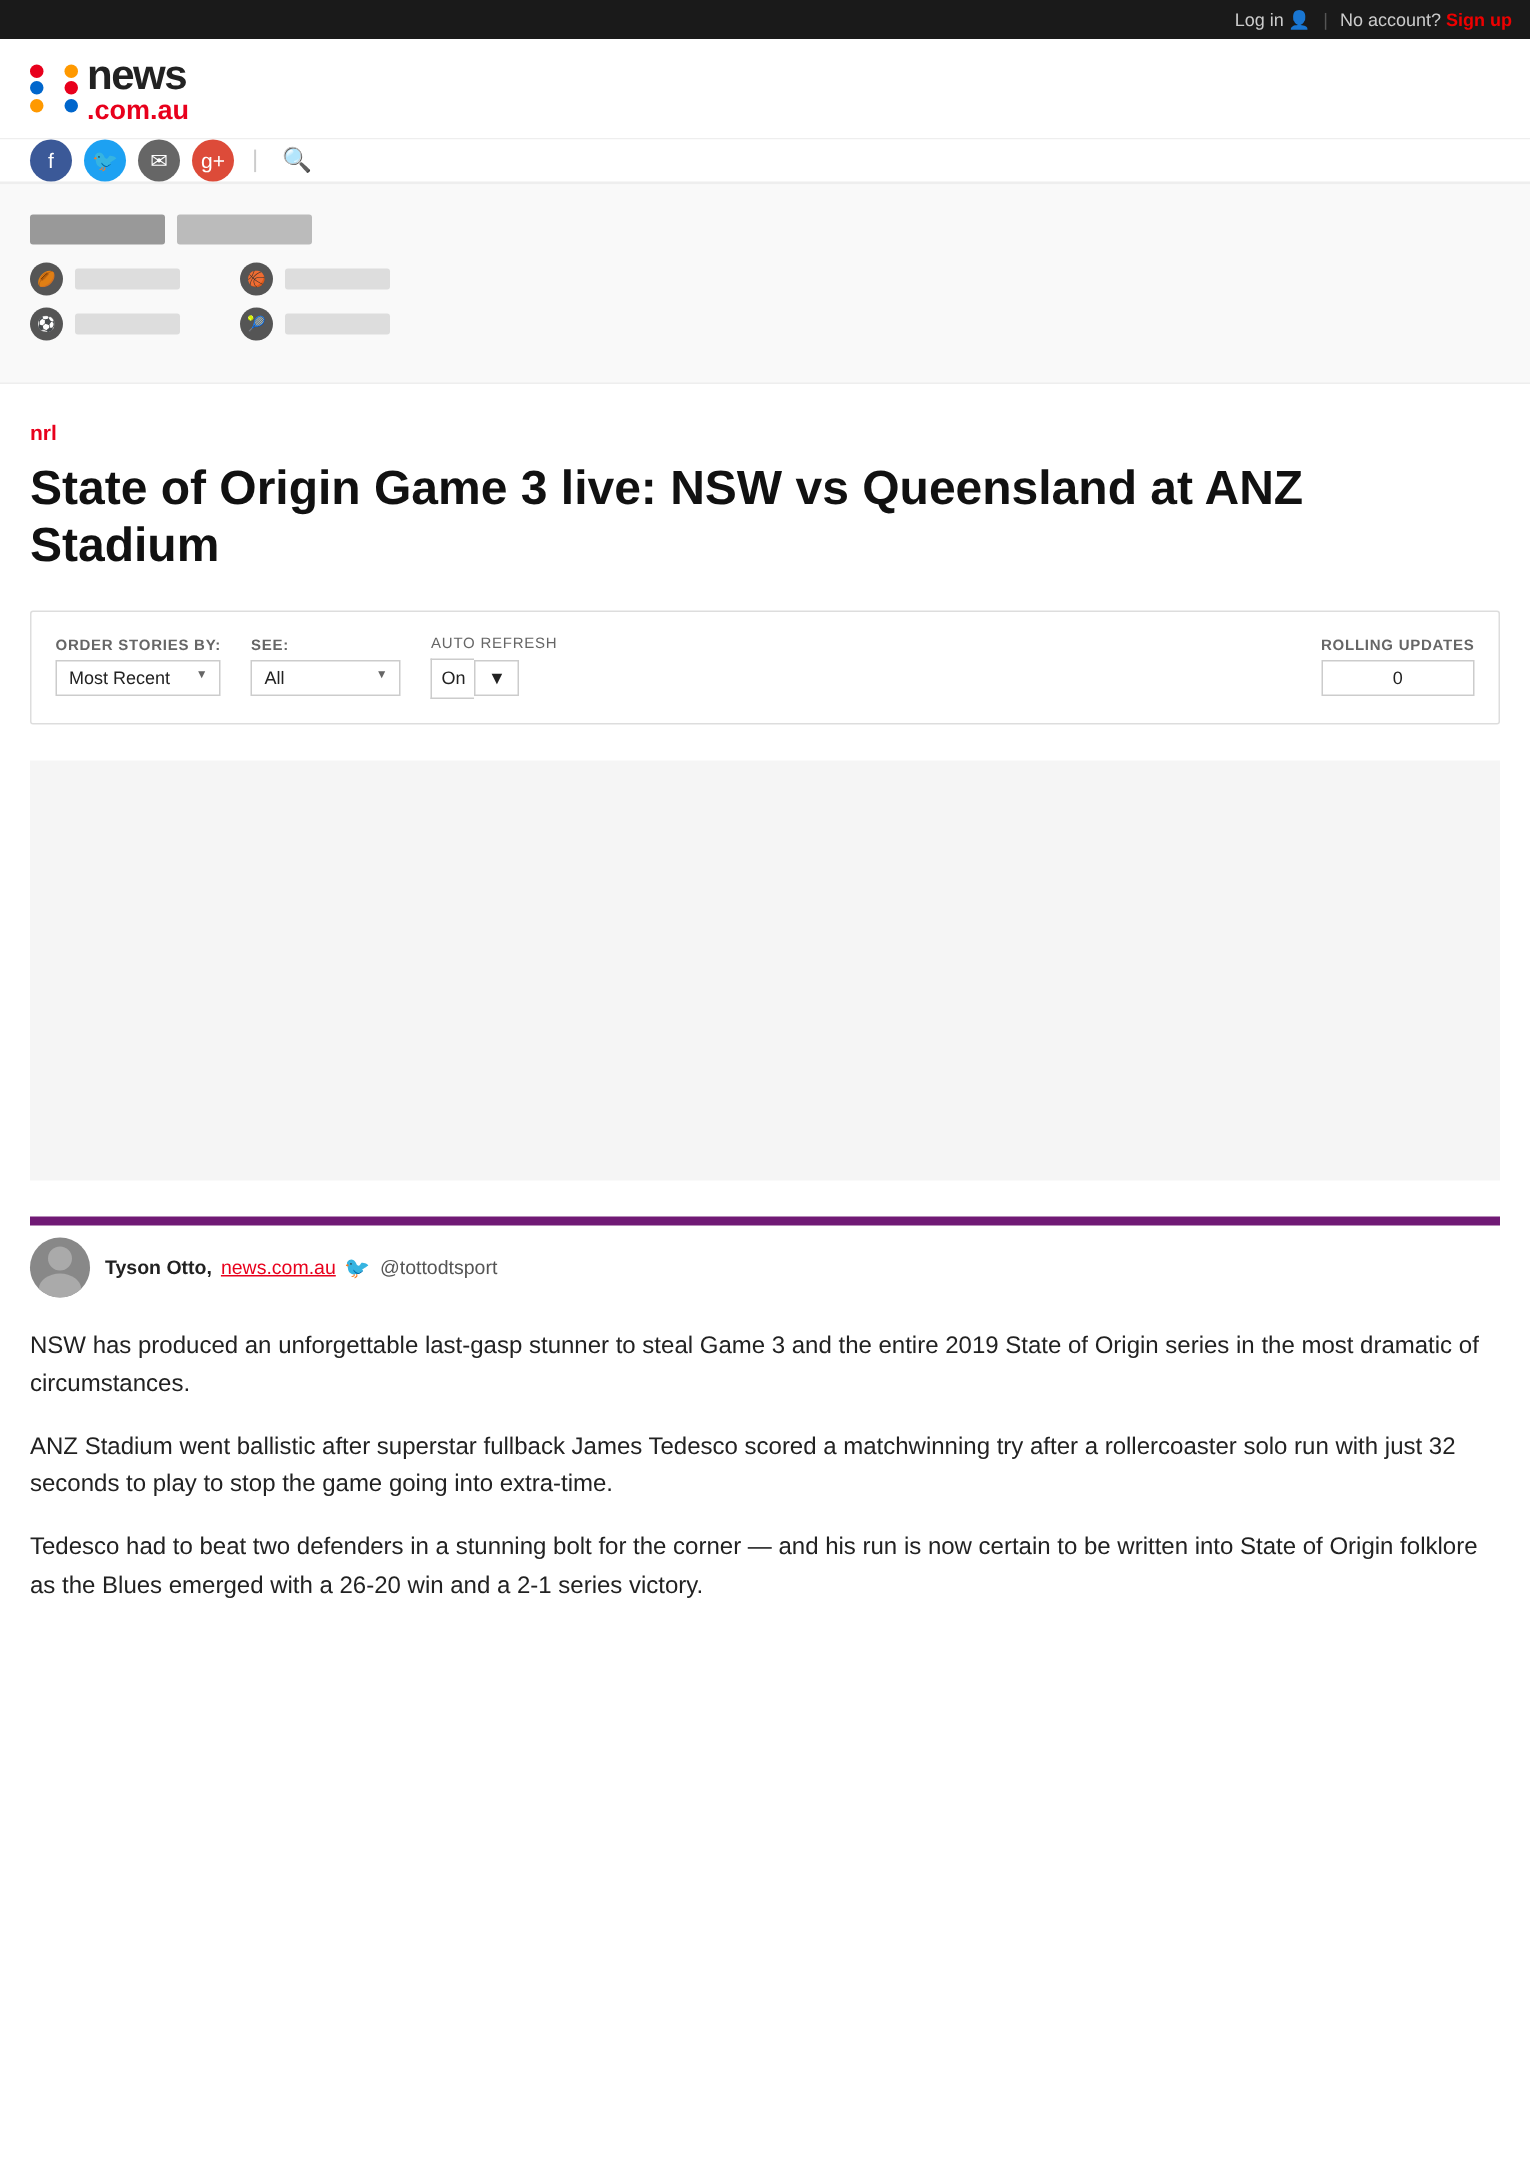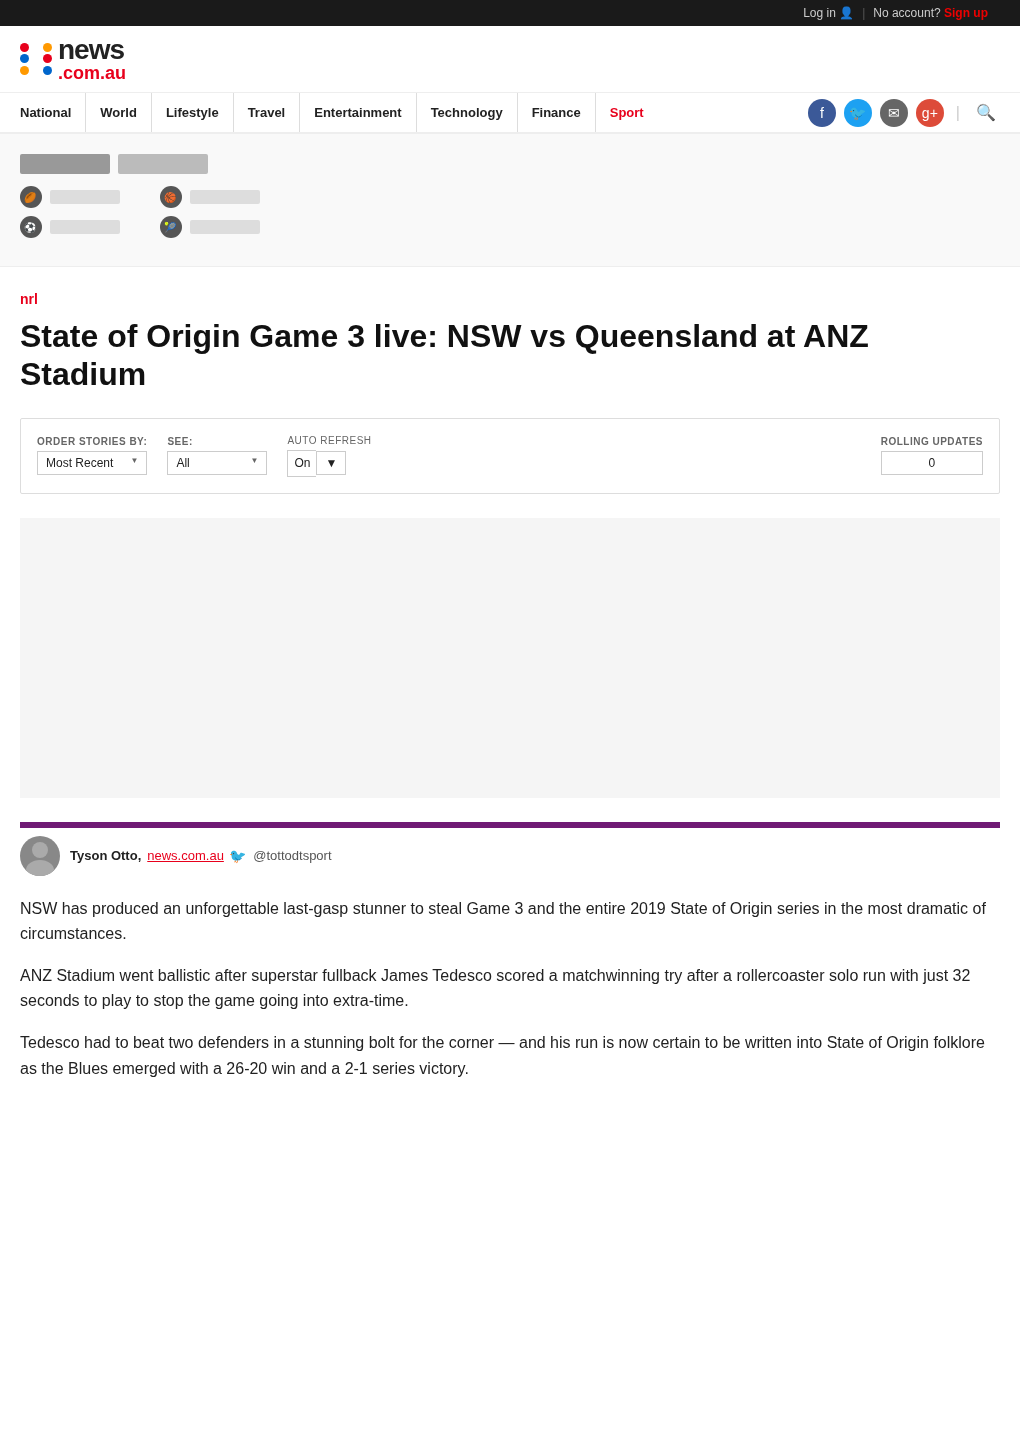--- a/index.html
+++ b/index.html
@@ -4,21 +4,21 @@
   <style>
     * { margin: 0; padding: 0; box-sizing: border-box; }
     body { font-family: Arial, sans-serif; background: #fff; color: #222; width: 1020px; }
 
     
     .top-bar {
       background: #1a1a1a;
       display: flex;
       justify-content: flex-end;
       align-items: center;
-      padding: 6px 32px;
+      padding: 6px 12px;
       font-size: 12px;
       color: #ccc;
     }
     .top-bar a { color: #ccc; text-decoration: none; }
     .top-bar .pipe { margin: 0 8px; color: #555; }
     .top-bar .signup { color: #e00; font-weight: bold; }
 
     
     .header {
       display: flex;
@@ -343,30 +343,20 @@
       <div class="dot dot-blue"></div>
     </div>
     <div class="logo-text">
       <span class="logo-news">news</span>
       <span class="logo-comau">.com.au</span>
     </div>
   </div>
 </div>
 
 <nav class="nav">
-  <div class="nav-items">
-    <a class="nav-item" href="#">National</a>
-    <a class="nav-item" href="#">World</a>
-    <a class="nav-item" href="#">Lifestyle</a>
-    <a class="nav-item" href="#">Travel</a>
-    <a class="nav-item" href="#">Entertainment</a>
-    <a class="nav-item" href="#">Technology</a>
-    <a class="nav-item" href="#">Finance</a>
-    <a class="nav-item sport" href="#">Sport</a>
-  </div>
   <div class="nav-social">
     <div class="social-icon fb">f</div>
     <div class="social-icon tw">🐦</div>
     <div class="social-icon em">✉</div>
     <div class="social-icon gp">g+</div>
     <span class="pipe-nav">|</span>
     <div class="search-icon-nav">🔍</div>
   </div>
 </nav>
 

